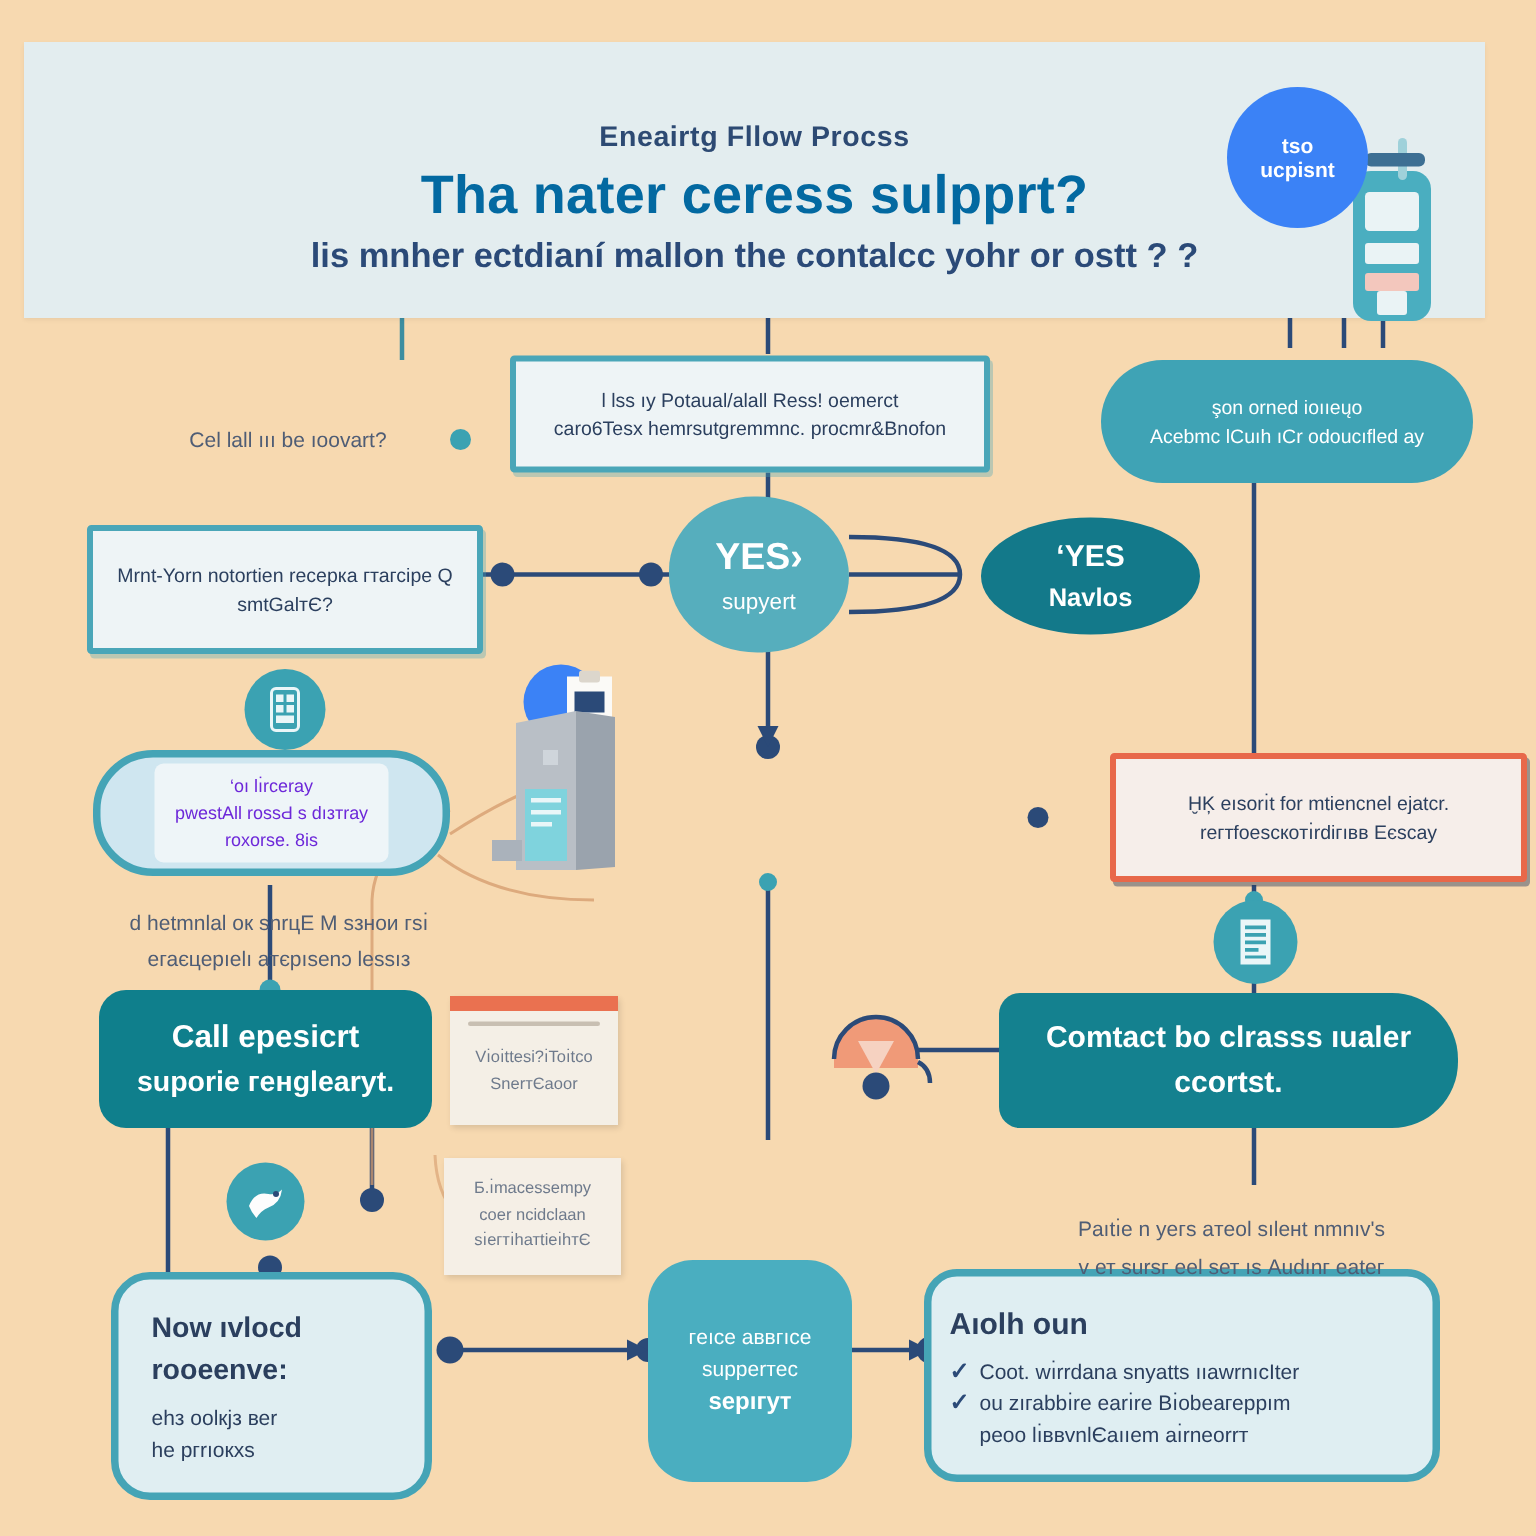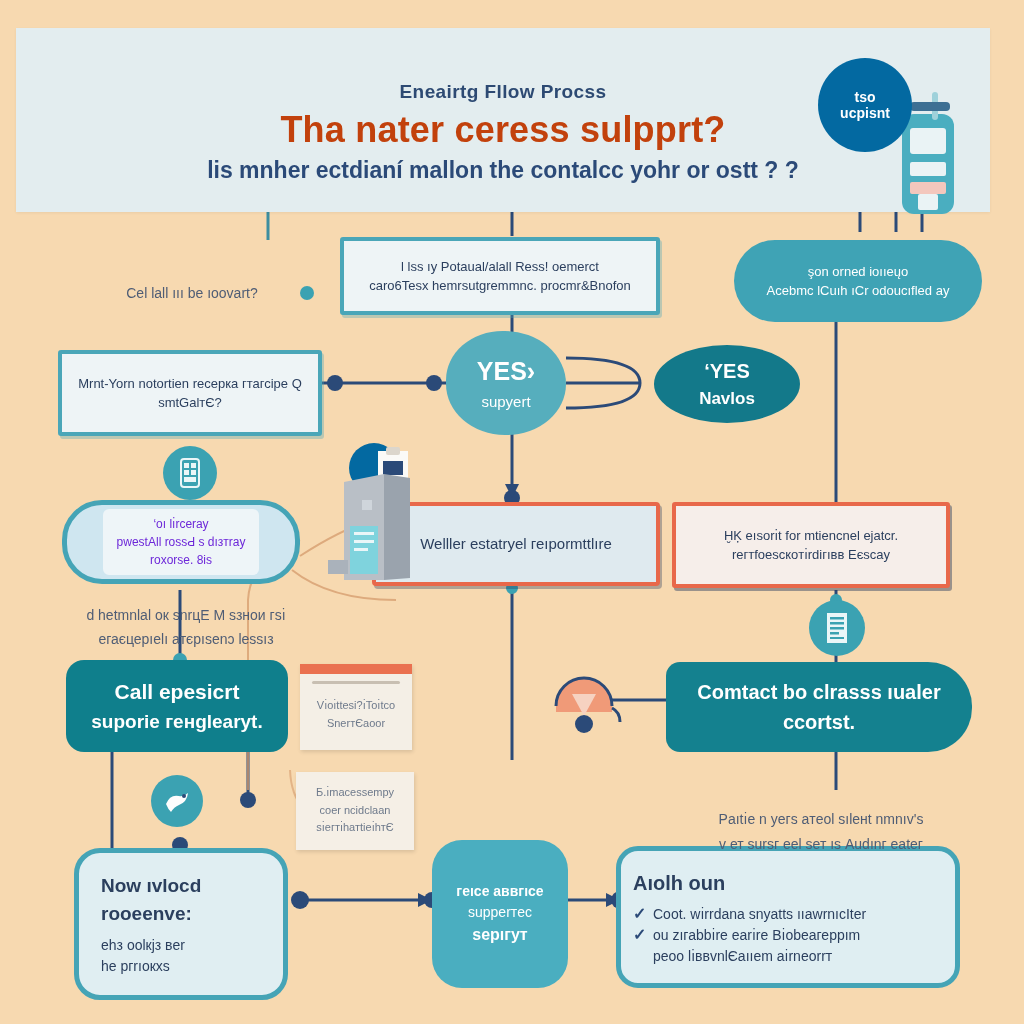--- a/index.html
+++ b/index.html
@@ -23,21 +23,21 @@
     position:absolute;left:0;top:0;width:100%;height:100%;
     display:flex;flex-direction:column;align-items:center;justify-content:center;
     padding-top:24px;box-sizing:border-box;
   }
   .eyebrow{
     color:#2d4a73;font-size:19px;font-weight:bold;letter-spacing:.4px;
     margin-bottom:4px; text-align:center;
     filter:blur(.25px);
   }
   .headline{
-    color:#c2410c;font-size:36px;font-weight:bold;letter-spacing:.2px;
+    color:#0369a1;font-size:36px;font-weight:bold;letter-spacing:.2px;
     margin:2px 0 6px 0;text-align:left;
     filter:blur(.25px);
   }
   .subline{
     color:#2b4a78;font-size:23px;font-weight:bold;text-align:center;
     filter:blur(.3px);
   }
 
   
   .node{position:absolute;box-sizing:border-box;display:flex;flex-direction:column;
@@ -90,21 +90,21 @@
   }
 
   
   .flab{position:absolute;color:#4f5d75;font-size:14px;line-height:1.55;
         filter:blur(.4px);text-align:center;}
 
   
   .badge{position:absolute;border-radius:50%;display:flex;align-items:center;
          justify-content:center;}
   .badge.teal{background:#3ba2b2;}
-  .badge.coral{background:#0369a1;}
+  .badge.coral{background:#3b82f6;}
 
   
   .sticky{position:absolute;background:#f4efe6;box-shadow:1px 2px 4px rgba(0,0,0,.12);}
   .sticky .bar{height:10px;background:#ea7150;}
   .sticky .ln{height:3px;background:#c8bfb2;margin:7px 12px;border-radius:2px;}
   .sticky .txt{font-size:11px;color:#6e7a8c;text-align:center;padding:6px 8px;
                line-height:1.6;filter:blur(.4px);}
 
   .chk{display:inline-block;width:16px;margin-right:4px;color:#2b4a78;font-weight:bold;}
   .bullet-row{display:flex;align-items:flex-start;text-align:left;}
@@ -243,25 +243,22 @@
   </div>
 
   <div class="node pill-lightblue" style="left:62px;top:500px;width:238px;height:84px;">
     <div style="background:#eef5f8;border-radius:6px;padding:6px 14px;">
       <div class="t" style="font-size:12px;">‘oı lı̇rcerау</div>
       <div class="t" style="font-size:12px;">pwestAll roѕѕԀ s ԁıзтrау</div>
       <div class="t" style="font-size:12px;">roxorѕе. 8iѕ</div>
     </div>
   </div>
 
-  <div class="node rect-coral-lt" style="left:372px;top:502px;width:288px;height:84px;">
-    <div class="t" style="font-size:15px;">Welller estatryel геıpormttlıre</div>
-  </div>
-
-  <div class="node rect-coral" style="left:672px;top:502px;width:278px;height:86px;">
+
+  <div class="node rect-coral" style="left:740px;top:502px;width:278px;height:86px;">
     <div class="t" style="font-size:13px;">ḪĶ eısorı̇t for mtiencnel ejatcr.</div>
     <div class="t" style="font-size:13px;">rегтfoеѕскoтı̇rdiгıвв Еєѕсаy</div>
   </div>
 
   <div class="node rounded-fill" style="left:66px;top:660px;width:222px;height:92px;">
     <div class="t" style="font-size:21px;font-weight:bold;">Call epesicrt</div>
     <div class="t" style="font-size:19px;font-weight:bold;">suporiе генglearyt.</div>
   </div>
 
   <div class="node pill-teal-dark" style="left:666px;top:662px;width:306px;height:90px;border-radius:14px 44px 44px 14px;">
@@ -271,21 +268,21 @@
 
   <div class="node round-box-teal" style="left:74px;top:848px;width:214px;height:152px;align-items:flex-start;padding:14px 22px;">
     <div class="t" style="font-size:19px;font-weight:bold;text-align:left;">Now ıvlocd</div>
     <div class="t" style="font-size:19px;font-weight:bold;text-align:left;">rooeenve:</div>
     <div class="t" style="font-size:14px;text-align:left;margin-top:6px;">еhз oolкjз веr</div>
     <div class="t" style="font-size:14px;text-align:left;">hе pгrıoкxs</div>
   </div>
 
   <div class="node blob-fill" style="left:432px;top:840px;width:136px;height:148px;
               border-radius:30px 30px 30px 30px;">
-    <div class="t" style="font-size:14px;font-weight:bold;">гeıce аввгıсе</div>
+    <div class="t" style="font-size:14px;">гeıce аввгıсе</div>
     <div class="t" style="font-size:14px;">supperтeс</div>
     <div class="t" style="font-size:16px;font-weight:bold;">sepıгyт</div>
   </div>
 
   <div class="node round-box-lt" style="left:616px;top:846px;width:344px;height:142px;align-items:flex-start;padding:12px 12px;">
     <div class="t" style="font-size:20px;font-weight:bold;text-align:left;margin-bottom:6px;">Aıolh oun</div>
     <div class="bullet-row">
       <span class="chk">✓</span>
       <span class="t" style="font-size:14px;">Coot. wı̇rrdanа snyatts ııawrnıсІter</span>
     </div>

